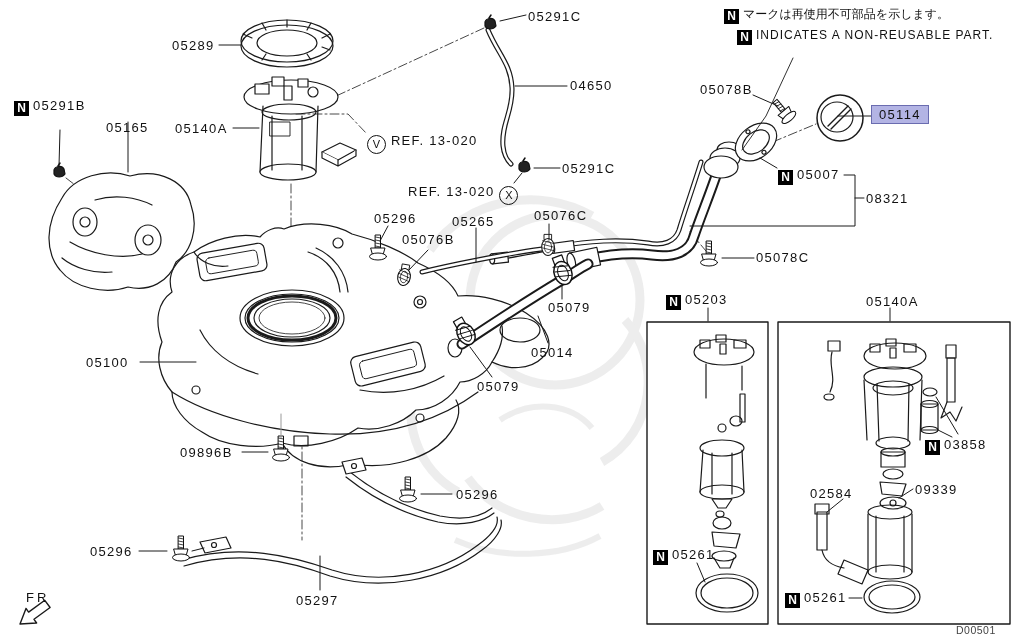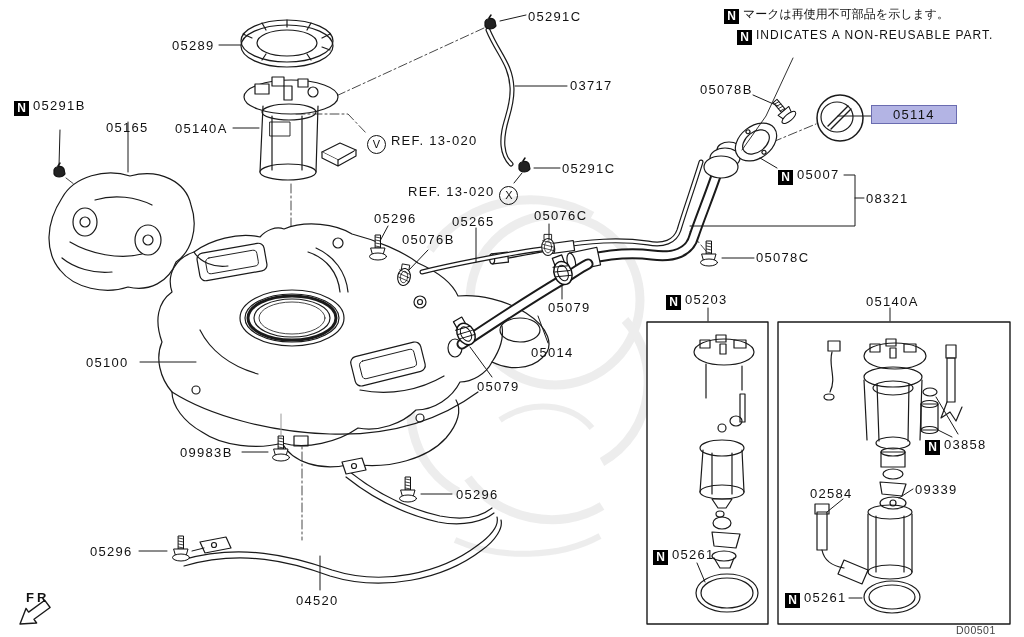--- a/index.html
+++ b/index.html
@@ -6,25 +6,25 @@
   #stage{position:relative;width:1024px;height:637px;background:#fff;overflow:hidden;
          font-family:"Liberation Sans",sans-serif;color:#111;}
   #art{position:absolute;left:0;top:0;z-index:1;}
   .plabel{position:absolute;z-index:2;font-size:13px;letter-spacing:1.3px;color:#111;
           white-space:nowrap;line-height:15px;}
   .nmark{display:inline-block;width:15px;height:15px;background:#000;color:#fff;
          font-weight:bold;font-size:12px;line-height:15px;text-align:center;
          letter-spacing:0;margin-right:4px;vertical-align:-2px;}
   .circ{display:inline-block;width:17px;height:17px;border:1.4px solid #111;border-radius:50%;
         font-size:11px;line-height:17px;text-align:center;letter-spacing:0;vertical-align:-3px;}
-  .hl{background:#b3b4e4;border:1px solid #6a6cb0;padding:1px 21px;}
+  .hl{background:#b3b4e4;border:1px solid #6a6cb0;padding:1px 7px;}
   .note-jp{font-size:12px;letter-spacing:0;}
   .note-en{font-size:12px;letter-spacing:1px;}
   .doccode{font-size:10.5px;letter-spacing:.5px;color:#444;}
-  .frlab{font-size:13px;letter-spacing:3px;font-weight:bold;}
+  .frlab{font-size:13px;letter-spacing:3px;}
 </style>
 </head>
 <body>
 
 <div id="stage">
 
 <svg id="art" width="1024" height="637" viewBox="0 0 1024 637">
   <defs>
     <g id="bolt" stroke="#111" fill="#fff" stroke-width="1">
       <rect x="-2.5" y="-17" width="5" height="13"></rect>
@@ -348,21 +348,21 @@
 
 <div class="plabel" style="left:724px;top:6px">
   <span class="nmark">N</span><span class="note-jp">マークは再使用不可部品を示します。</span>
 </div>
 <div class="plabel" style="left:737px;top:27px">
   <span class="nmark">N</span><span class="note-en">INDICATES A NON-REUSABLE PART.</span>
 </div>
 
 <div class="plabel" style="left:528px;top:9px">05291C</div>
 <div class="plabel" style="left:172px;top:38px">05289</div>
-<div class="plabel" style="left:570px;top:78px">03717</div>
+<div class="plabel" style="left:570px;top:78px">04650</div>
 <div class="plabel" style="left:700px;top:82px">05078B</div>
 <div class="plabel hl" style="left:871px;top:105px">05114</div>
 
 <div class="plabel" style="left:14px;top:98px">
   <span class="nmark">N</span><span>05291B</span>
 </div>
 <div class="plabel" style="left:106px;top:120px">05165</div>
 <div class="plabel" style="left:175px;top:121px">05140A</div>
 
 <div class="plabel" style="left:367px;top:133px">
@@ -391,27 +391,27 @@
 <div class="plabel" style="left:666px;top:292px">
   <span class="nmark">N</span><span>05203</span>
 </div>
 <div class="plabel" style="left:866px;top:294px">05140A</div>
 <div class="plabel" style="left:925px;top:437px">
   <span class="nmark">N</span><span>03858</span>
 </div>
 <div class="plabel" style="left:915px;top:482px">09339</div>
 <div class="plabel" style="left:810px;top:486px">02584</div>
 
-<div class="plabel" style="left:180px;top:445px">09983B</div>
+<div class="plabel" style="left:180px;top:445px">09896B</div>
 <div class="plabel" style="left:653px;top:547px">
   <span class="nmark">N</span><span>05261</span>
 </div>
 <div class="plabel" style="left:456px;top:487px">05296</div>
 <div class="plabel" style="left:90px;top:544px">05296</div>
 <div class="plabel" style="left:785px;top:590px">
   <span class="nmark">N</span><span>05261</span>
 </div>
-<div class="plabel" style="left:296px;top:593px">04520</div>
+<div class="plabel" style="left:296px;top:593px">05297</div>
 
 <div class="plabel frlab" style="left:26px;top:590px">FR</div>
 <div class="plabel doccode" style="left:956px;top:623px">D00501</div>
 
 </div>
 
 </body></html>

